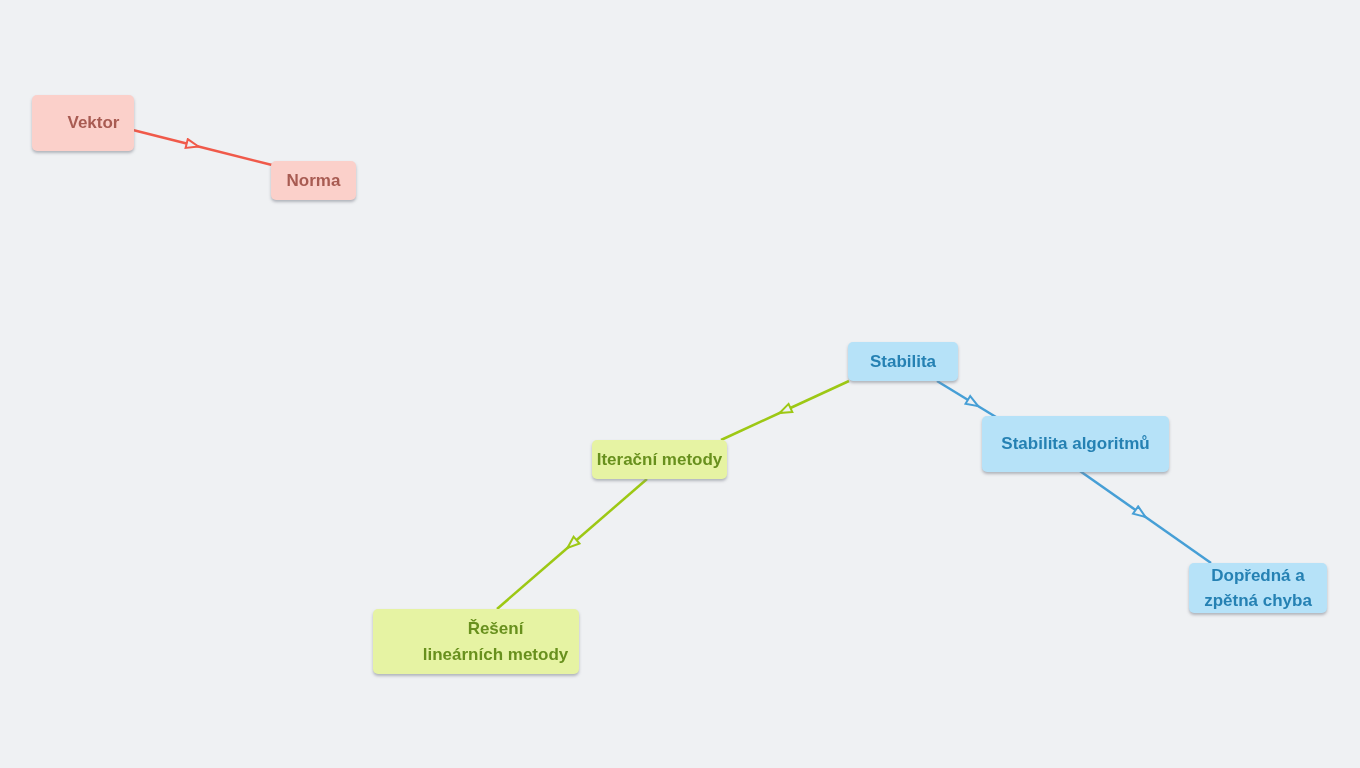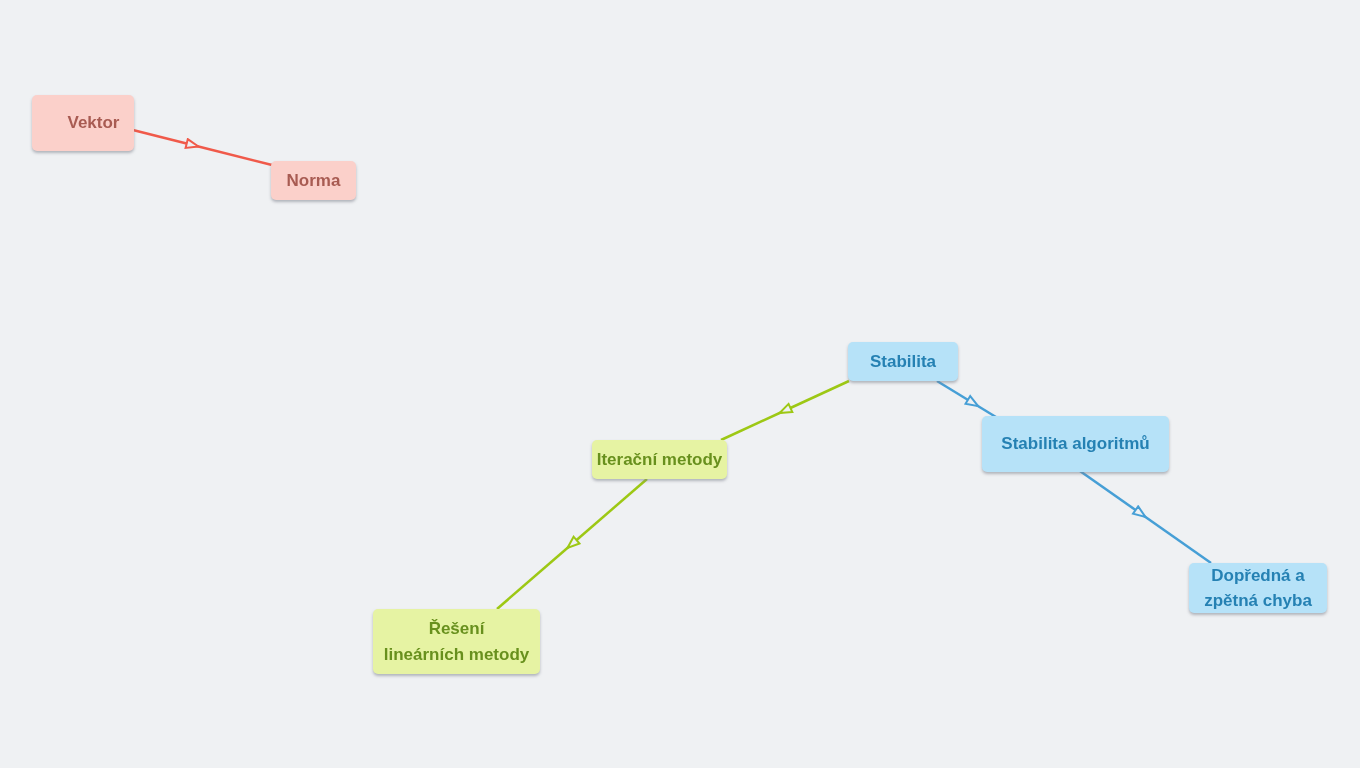--- a/index.html
+++ b/index.html
@@ -88,21 +88,21 @@
   </div>
 
   <div class="node blue" style="left:848px; top:342px; width:110px; height:39px;">
     <span>Stabilita</span>
   </div>
 
   <div class="node green" style="left:592px; top:440px; width:135px; height:39px;">
     <span>Iterační metody</span>
   </div>
 
-  <div class="node green" style="left:373px; top:609px; width:167px; height:65px;">
+  <div class="node green" style="left:373px; top:609px; width:167px; height:65px;padding-left:39px;">
     <span>Řešení</span>
     <span>lineárních metody</span>
   </div>
 
   <div class="node blue" style="left:950px; top:416px; width:187px; height:56px;margin-left:32px;">
     <span>Stabilita algoritmů</span>
   </div>
 
   <div class="node blue" style="left:1189px; top:563px; width:138px; height:50px;">
     <span>Dopředná a</span>

